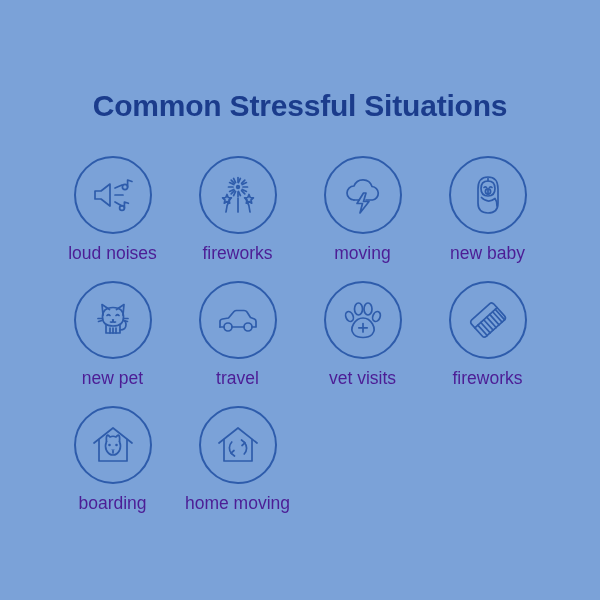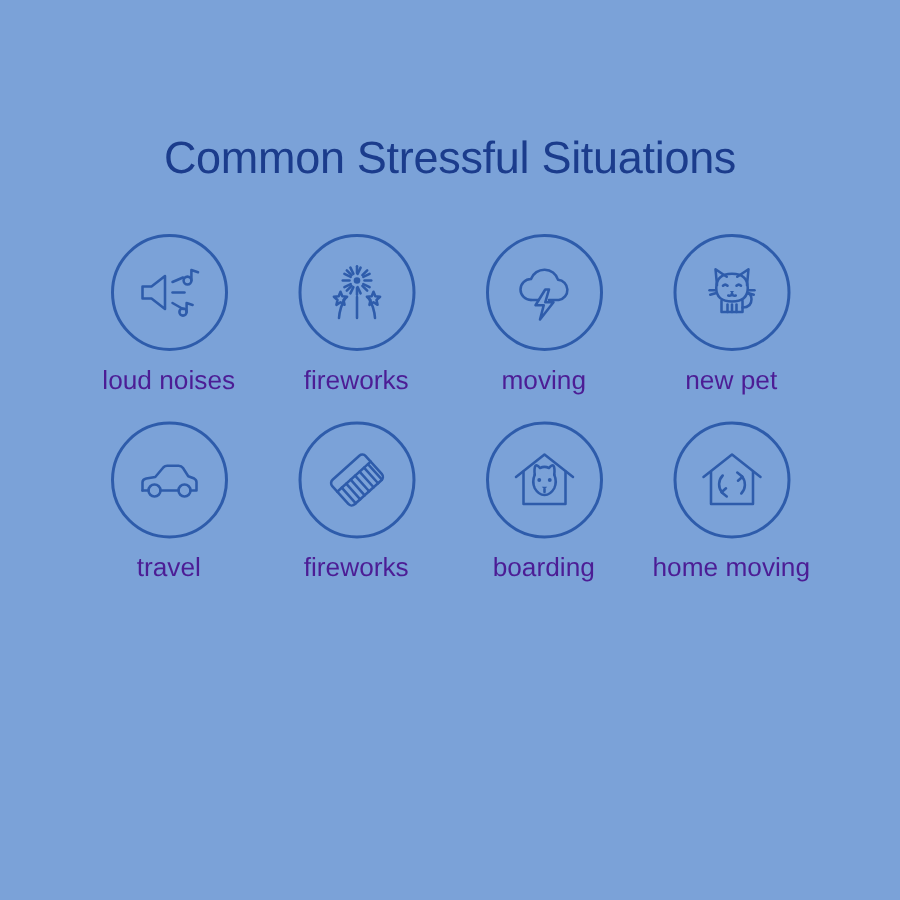--- a/index.html
+++ b/index.html
@@ -22,21 +22,21 @@
     width: 600px;
     height: 600px;
     display: flex;
     flex-direction: column;
     align-items: center;
     padding-top: 88px;
   }
 
   .page-title {
     font-size: 30px;
-    font-weight: normal;
+    font-weight: bold;
     color: #1b3c8c;
     letter-spacing: -0.2px;
     text-align: center;
     line-height: 1.2;
     white-space: nowrap;
   }
 
   .icon-grid {
     margin-top: 32px;
     width: 500px;
@@ -154,20 +154,35 @@
         <svg viewBox="0 0 48 48">
           <path d="M15 29 A7 7 0 0 1 15 15 A9.5 9.5 0 0 1 33 15.5 A6.8 6.8 0 0 1 33.5 29 L27 29"></path>
           <path d="M15 29 L20 29"></path>
           <path d="M24.5 22 L18 32.5 L23.5 32.5 L21 42 L30 30.5 L24.5 30.5 L27 22 Z"></path>
         </svg>
       </div>
       <div class="cell-label">moving</div>
     </div>
 
 
+    <div class="grid-cell">
+      <div class="icon-circle">
+        <svg viewBox="0 0 48 48">
+          <path d="M24 6 Q34 6 34 18 L34 32 Q34 42 24 42 Q14 42 14 32 L14 18 Q14 6 24 6 Z"></path>
+          <path d="M24 10 Q31 10 31 17.5 Q31 25 24 25 Q17 25 17 17.5 Q17 10 24 10 Z"></path>
+          <path d="M24 7.5 L24 10"></path>
+          <path d="M20 16.5 Q21.3 15.3 22.6 16.5"></path>
+          <path d="M25.4 16.5 Q26.7 15.3 28 16.5"></path>
+          <circle cx="24" cy="20.5" r="2.6"></circle>
+          <path d="M24 23.1 L24 19"></path>
+          <path d="M17.5 26.5 Q24 33 31 27.5 Q33.5 31 33 35"></path>
+        </svg>
+      </div>
+      <div class="cell-label">new baby</div>
+    </div>
 
     <div class="grid-cell">
       <div class="icon-circle">
         <svg viewBox="0 0 48 48">
           <path d="M14 19 L13 8.5 L20.5 13.5"></path>
           <path d="M34 19 L35 8.5 L27.5 13.5"></path>
           <path d="M24 11.5 Q34.5 11.5 34.5 21 Q34.5 30 24 30 Q13.5 30 13.5 21 Q13.5 11.5 24 11.5 Z"></path>
           <path d="M18 19.5 Q19.5 18 21 19.5"></path>
           <path d="M27 19.5 Q28.5 18 30 19.5"></path>
           <path d="M22.6 23 L25.4 23 L24 24.6 Z" class="solid"></path>
@@ -193,20 +208,34 @@
           <path d="M6 31 L6 25.5 Q6 23.5 8.5 23 L14.5 22 L20 15.5 Q21 14.5 22.5 14.5 L30 14.5 Q32 14.5 33 16 L36.5 21.5 L40.5 23 Q42 23.8 42 25.5 L42 31 L38 31"></path>
           <path d="M6 31 L10 31"></path>
           <path d="M18 31 L30 31"></path>
           <circle cx="14" cy="31" r="4"></circle>
           <circle cx="34" cy="31" r="4"></circle>
         </svg>
       </div>
       <div class="cell-label">travel</div>
     </div>
 
+    <div class="grid-cell">
+      <div class="icon-circle">
+        <svg viewBox="0 0 48 48">
+          <ellipse cx="19.5" cy="13" rx="4" ry="6"></ellipse>
+          <ellipse cx="29" cy="13" rx="4" ry="6"></ellipse>
+          <ellipse cx="10.5" cy="20.5" rx="3.6" ry="5.2" transform="rotate(-22 10.5 20.5)"></ellipse>
+          <ellipse cx="37.5" cy="20.5" rx="3.6" ry="5.2" transform="rotate(22 37.5 20.5)"></ellipse>
+          <path d="M24 22 Q30 22 33.5 28 Q37 34 33 38.5 Q30 41.5 24 41.5 Q18 41.5 15 38.5 Q11 34 14.5 28 Q18 22 24 22 Z"></path>
+          <path d="M24 27.5 L24 36"></path>
+          <path d="M19.8 31.8 L28.2 31.8"></path>
+        </svg>
+      </div>
+      <div class="cell-label">vet visits</div>
+    </div>
 
     <div class="grid-cell">
       <div class="icon-circle">
         <svg viewBox="0 0 48 48">
           <g transform="rotate(-42 24 24)">
             <rect x="9" y="13" width="30" height="22" rx="3"></rect>
             <path d="M9 21 L39 21"></path>
             <path d="M13 21 L13 35"></path>
             <path d="M17 21 L17 35"></path>
             <path d="M21 21 L21 35"></path>

